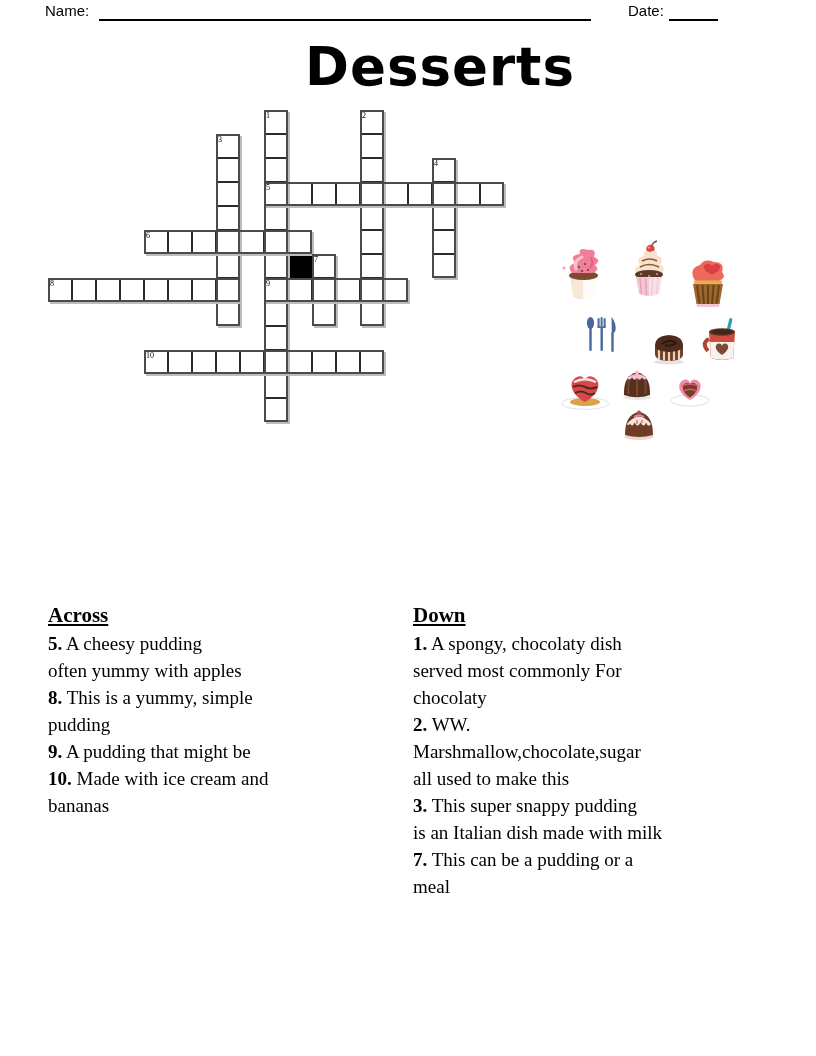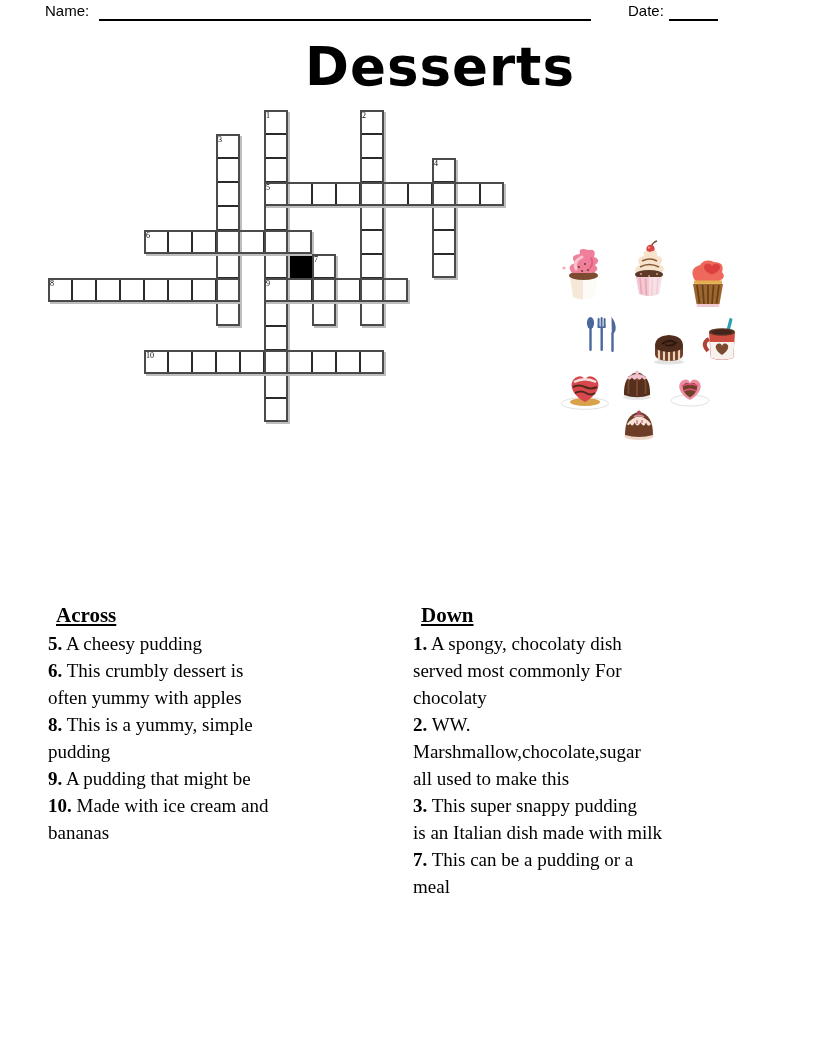--- a/index.html
+++ b/index.html
@@ -40,21 +40,21 @@
   #desserts{position:absolute;left:555px;top:238px;width:200px;height:215px;}
   #desserts svg{position:absolute;}
   
   .clues-col{
     position:absolute;top:601px;width:350px;
     font-size:19px;line-height:27px;white-space:nowrap;
   }
   #across-col{left:48px;}
   #down-col{left:413px;}
   .clue-heading{
-    font-weight:bold;text-decoration:underline;font-size:21px;line-height:29px;margin-left:8px;
+    font-weight:bold;text-decoration:underline;font-size:21px;line-height:29px;
   }
   .clue-line{height:27px;}
   .clue-num{font-weight:bold;}
 </style>
 </head>
 <body>
 
 <span id="name-label" class="hdr-label">Name:</span>
 <div id="name-line" class="hdr-line"></div>
 <span id="date-label" class="hdr-label">Date:</span>
@@ -257,21 +257,20 @@
   </svg>
 </div>
 
 <div id="across-col" class="clues-col">
   <div class="clue-heading">Across</div>
   <div>
       <div>
         <div class="clue-line"><span class="clue-num">5.</span> A cheesy pudding</div>
       </div>
       <div>
-        <div class="clue-line"><span class="clue-num">6.</span> This crumbly dessert is</div>
         <div class="clue-line">often yummy with apples</div>
       </div>
       <div>
         <div class="clue-line"><span class="clue-num">8.</span> This is a yummy, simple</div>
         <div class="clue-line">pudding</div>
       </div>
       <div>
         <div class="clue-line"><span class="clue-num">9.</span> A pudding that might be</div>
       </div>
       <div>

